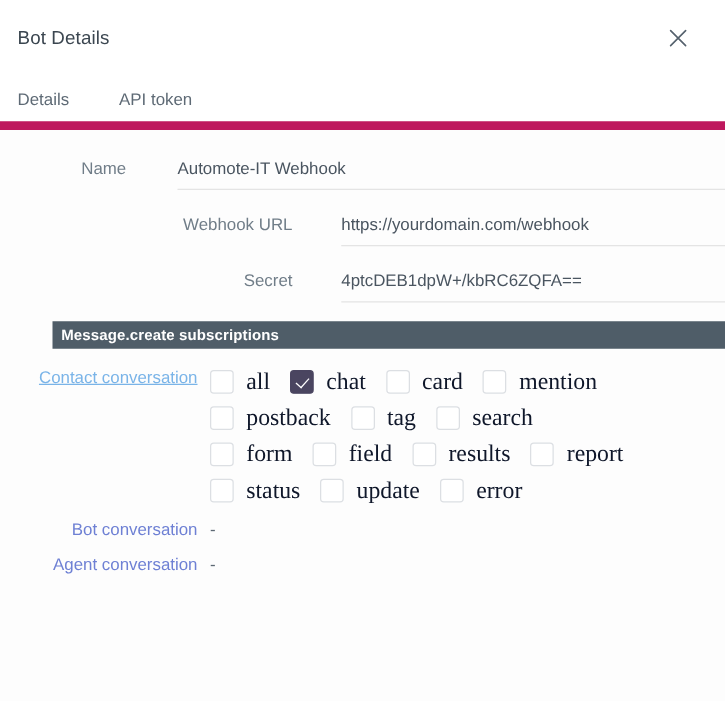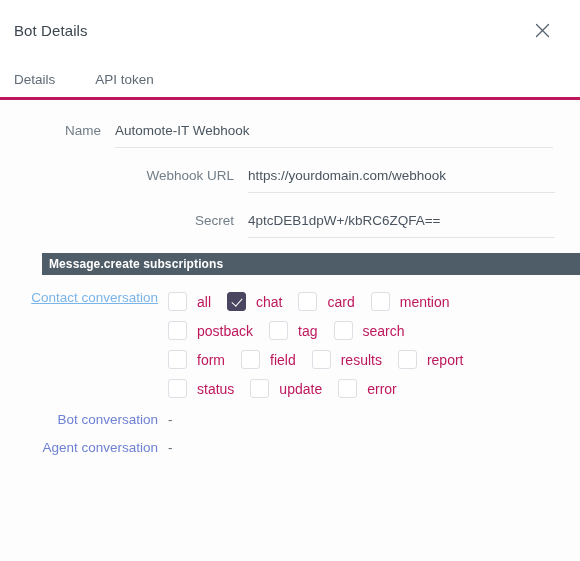--- a/index.html
+++ b/index.html
@@ -55,21 +55,21 @@
   .close-button svg { display: block; }
 
   
   .tabs {
     position: relative;
     display: flex;
     align-items: flex-end;
     height: 37px;
     padding: 0 14px;
     background: #ffffff;
-    border-bottom: 3px solid #be185d;
+    border-bottom: 7px solid #be185d;
   }
   .tab {
     position: relative;
     font-size: 13.5px;
     color: #5e6a75;
     padding: 0 0 10px 0;
     margin-right: 40px;
     cursor: pointer;
     white-space: nowrap;
   }
@@ -87,20 +87,21 @@
   }
 
   
   .form-area {
     padding-top: 18px;
   }
   .field-row {
     display: flex;
     align-items: flex-start;
     margin-bottom: 15px;
+    justify-content: space-between;
   }
   .field-label {
     font-size: 13.5px;
     color: #707d88;
     text-align: right;
     padding-top: 5px;
     box-sizing: border-box;
     padding-right: 14px;
   }
   .field-label.narrow { width: 115px; }
@@ -196,24 +197,25 @@
     position: absolute;
     left: 5.5px;
     top: 3px;
     width: 5px;
     height: 9px;
     border: solid #ffffff;
     border-width: 0 1.6px 1.6px 0;
     transform: rotate(42deg);
   }
   .check-label {
-    font-size: 14px;
-    color: #be185d;
+    font-size: 19px;
+    color: #0f172a;
     margin: 0 16px 0 10px;
     white-space: nowrap;
+    font-family: Liberation Serif, serif;
   }
   .dash-value {
     font-size: 13.5px;
     color: #5c6873;
     line-height: 22px;
   }
 </style>
 </head>
 <body>
 

